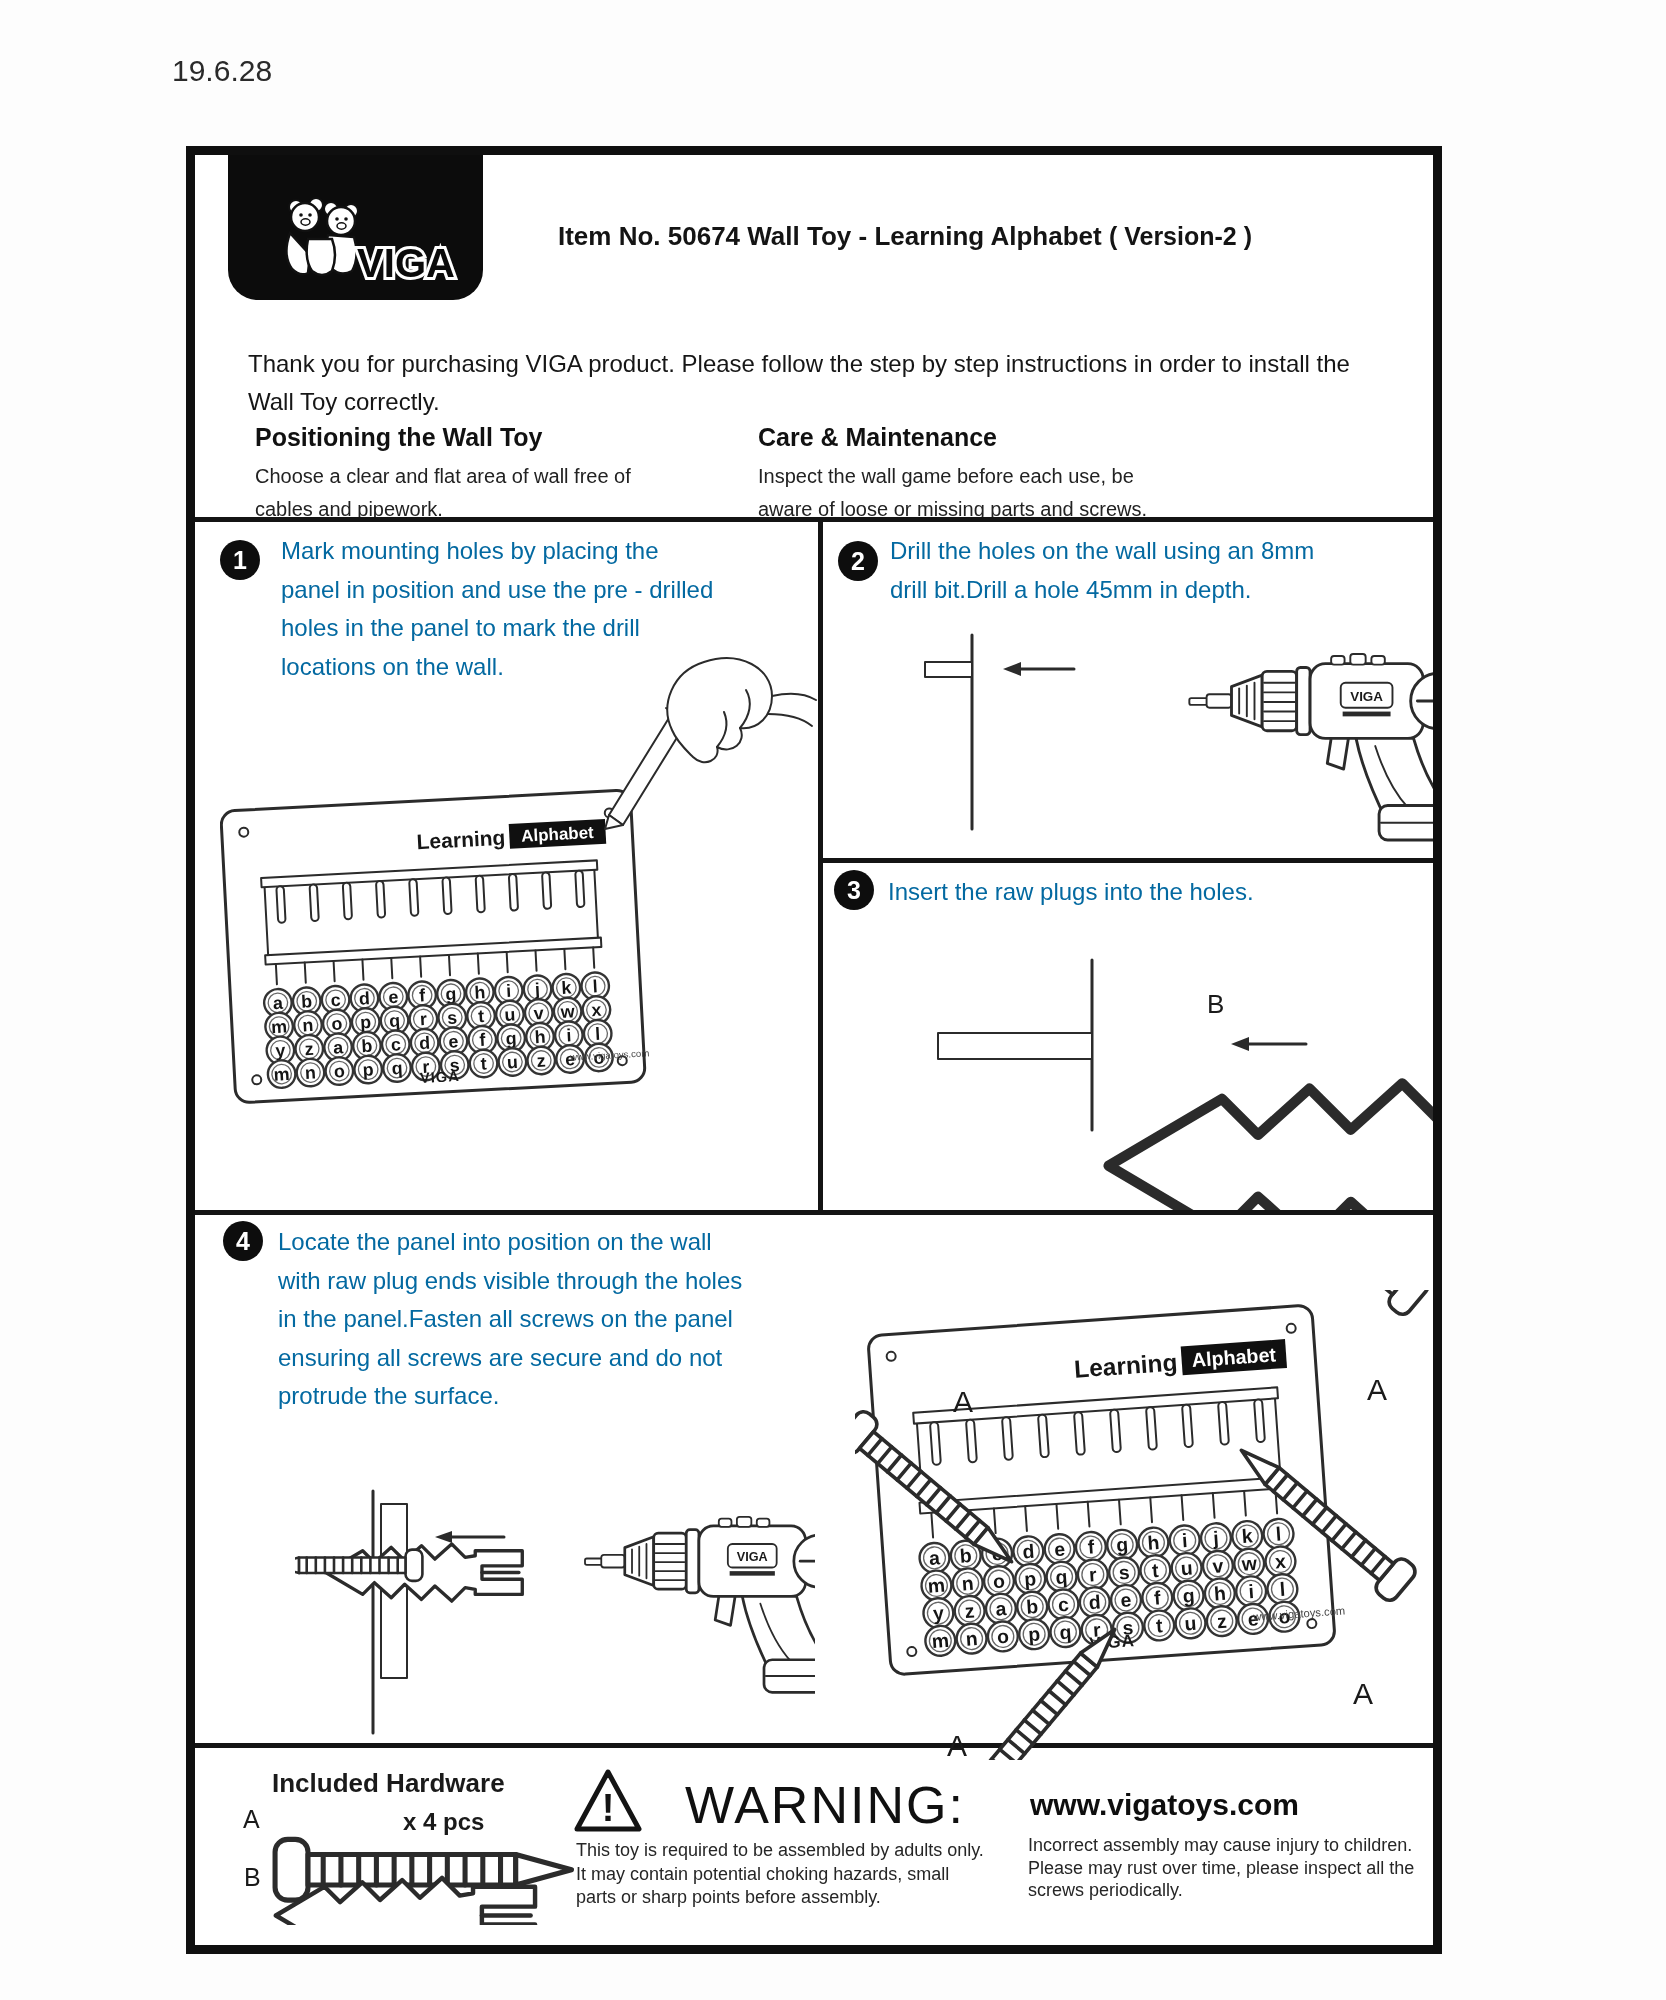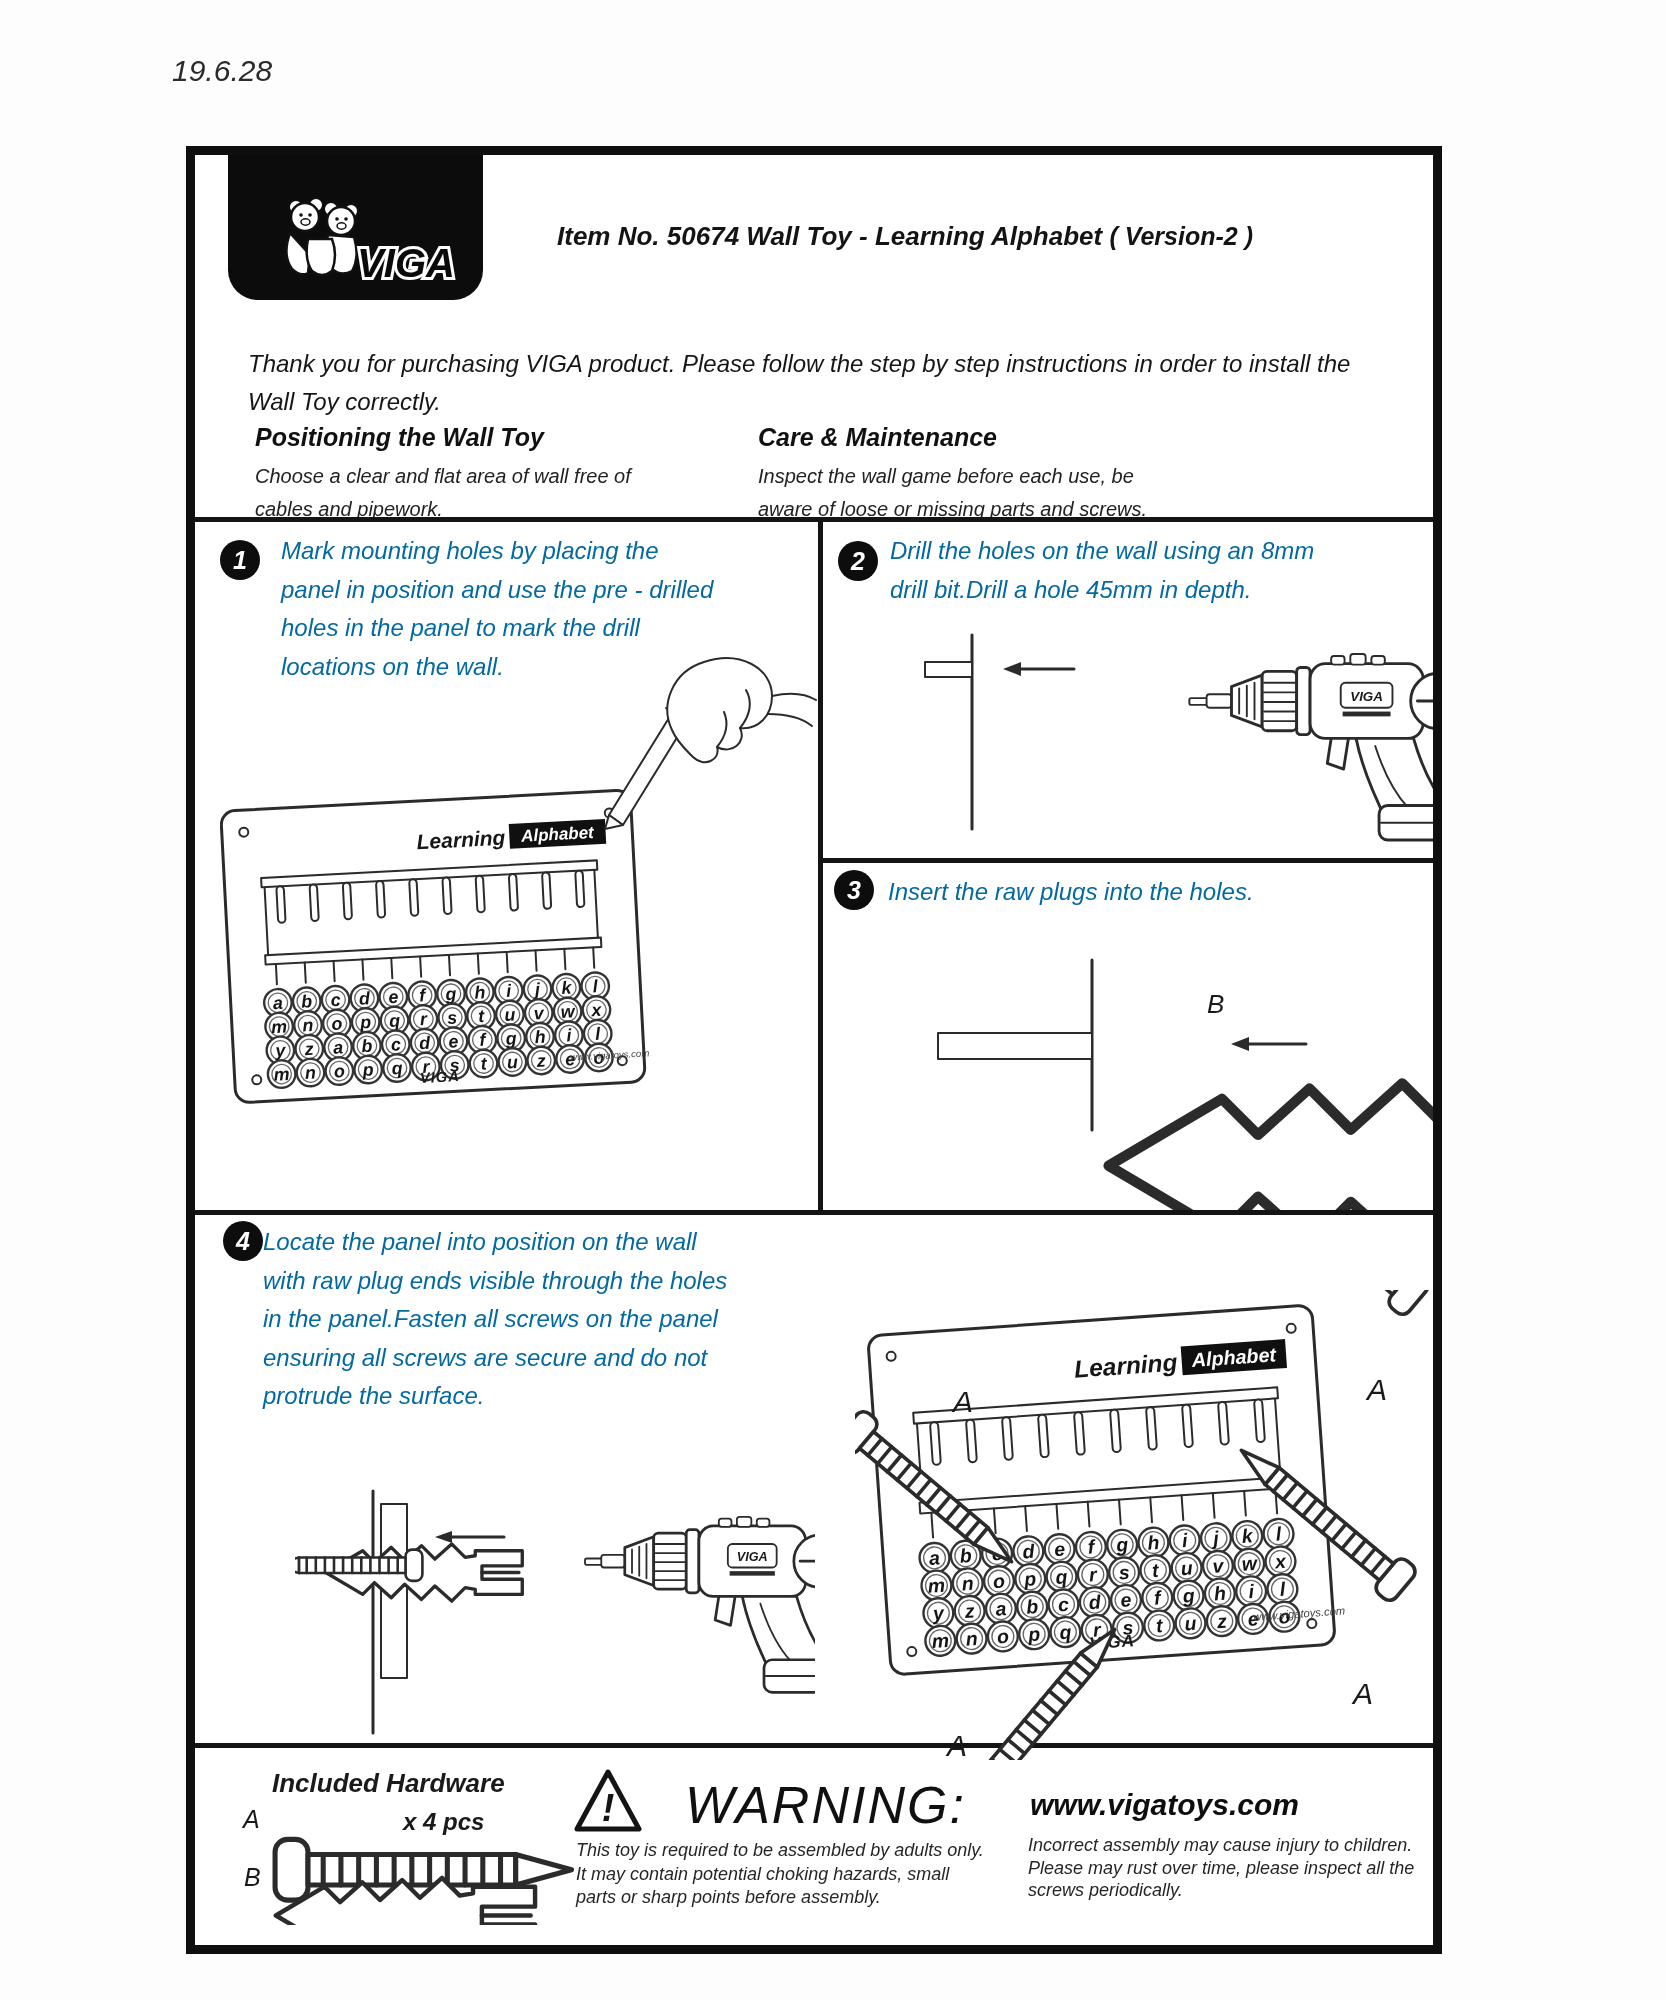--- a/index.html
+++ b/index.html
@@ -1,18 +1,18 @@
 <!DOCTYPE html>
 <html><head>
 <meta charset="utf-8">
 <style>
   html,body{margin:0;padding:0;background:#e9e9e9;}
   .page{
     position:relative;width:1666px;height:2000px;background:#fdfdfd;
-    font-family:"Liberation Sans",sans-serif;color:#1d1d1d;overflow:hidden;font-style:italic;
+    font-family:"Liberation Sans",sans-serif;color:#1d1d1d;overflow:hidden;
   }
   .abs{position:absolute;}
   .date{left:172px;top:54px;font-size:30px;color:#2a2a2a;}
   .main-box{left:186px;top:146px;width:1238px;height:1790px;border:9px solid #0f0f0f;background:#fff;}
   
   .logo-tab{left:33px;top:0;width:255px;height:145px;background:#0c0c0c;border-radius:0 0 30px 30px;}
   .title-block{left:310px;top:52px;width:800px;text-align:center;}
   .doc-title{font-size:52px;font-weight:bold;letter-spacing:1px;color:#111;}
   .doc-subtitle{margin-top:14px;font-size:26px;font-weight:bold;color:#141414;}
   .version{font-size:25px;font-weight:bold;}
@@ -118,21 +118,21 @@
         <div>holes in the panel to mark the drill</div>
         <div>locations on the wall.</div>
       </div>
     <div class="abs step-text" style="left:695px;top:377px;width:520px;">
         <div>Drill the holes on the wall using an 8mm</div>
         <div>drill bit.Drill a hole 45mm in depth.</div>
       </div>
     <div class="abs step-text" style="left:693px;top:718px;width:520px;">
         <div>Insert the raw plugs into the holes.</div>
       </div>
-    <div class="abs step-text" style="left:68px;top:1068px;width:580px;">
+    <div class="abs step-text" style="left:83px;top:1068px;width:580px;">
         <div>Locate the panel into position on the wall</div>
         <div>with raw plug ends visible through the holes</div>
         <div>in the panel.Fasten all screws on the panel</div>
         <div>ensuring all screws are secure and do not</div>
         <div>protrude the surface.</div>
       </div>
 
     <svg width="0" height="0" style="position:absolute" aria-hidden="true">
       <defs>
         <symbol id="drill-sym" viewBox="0 0 300 220" overflow="visible">

